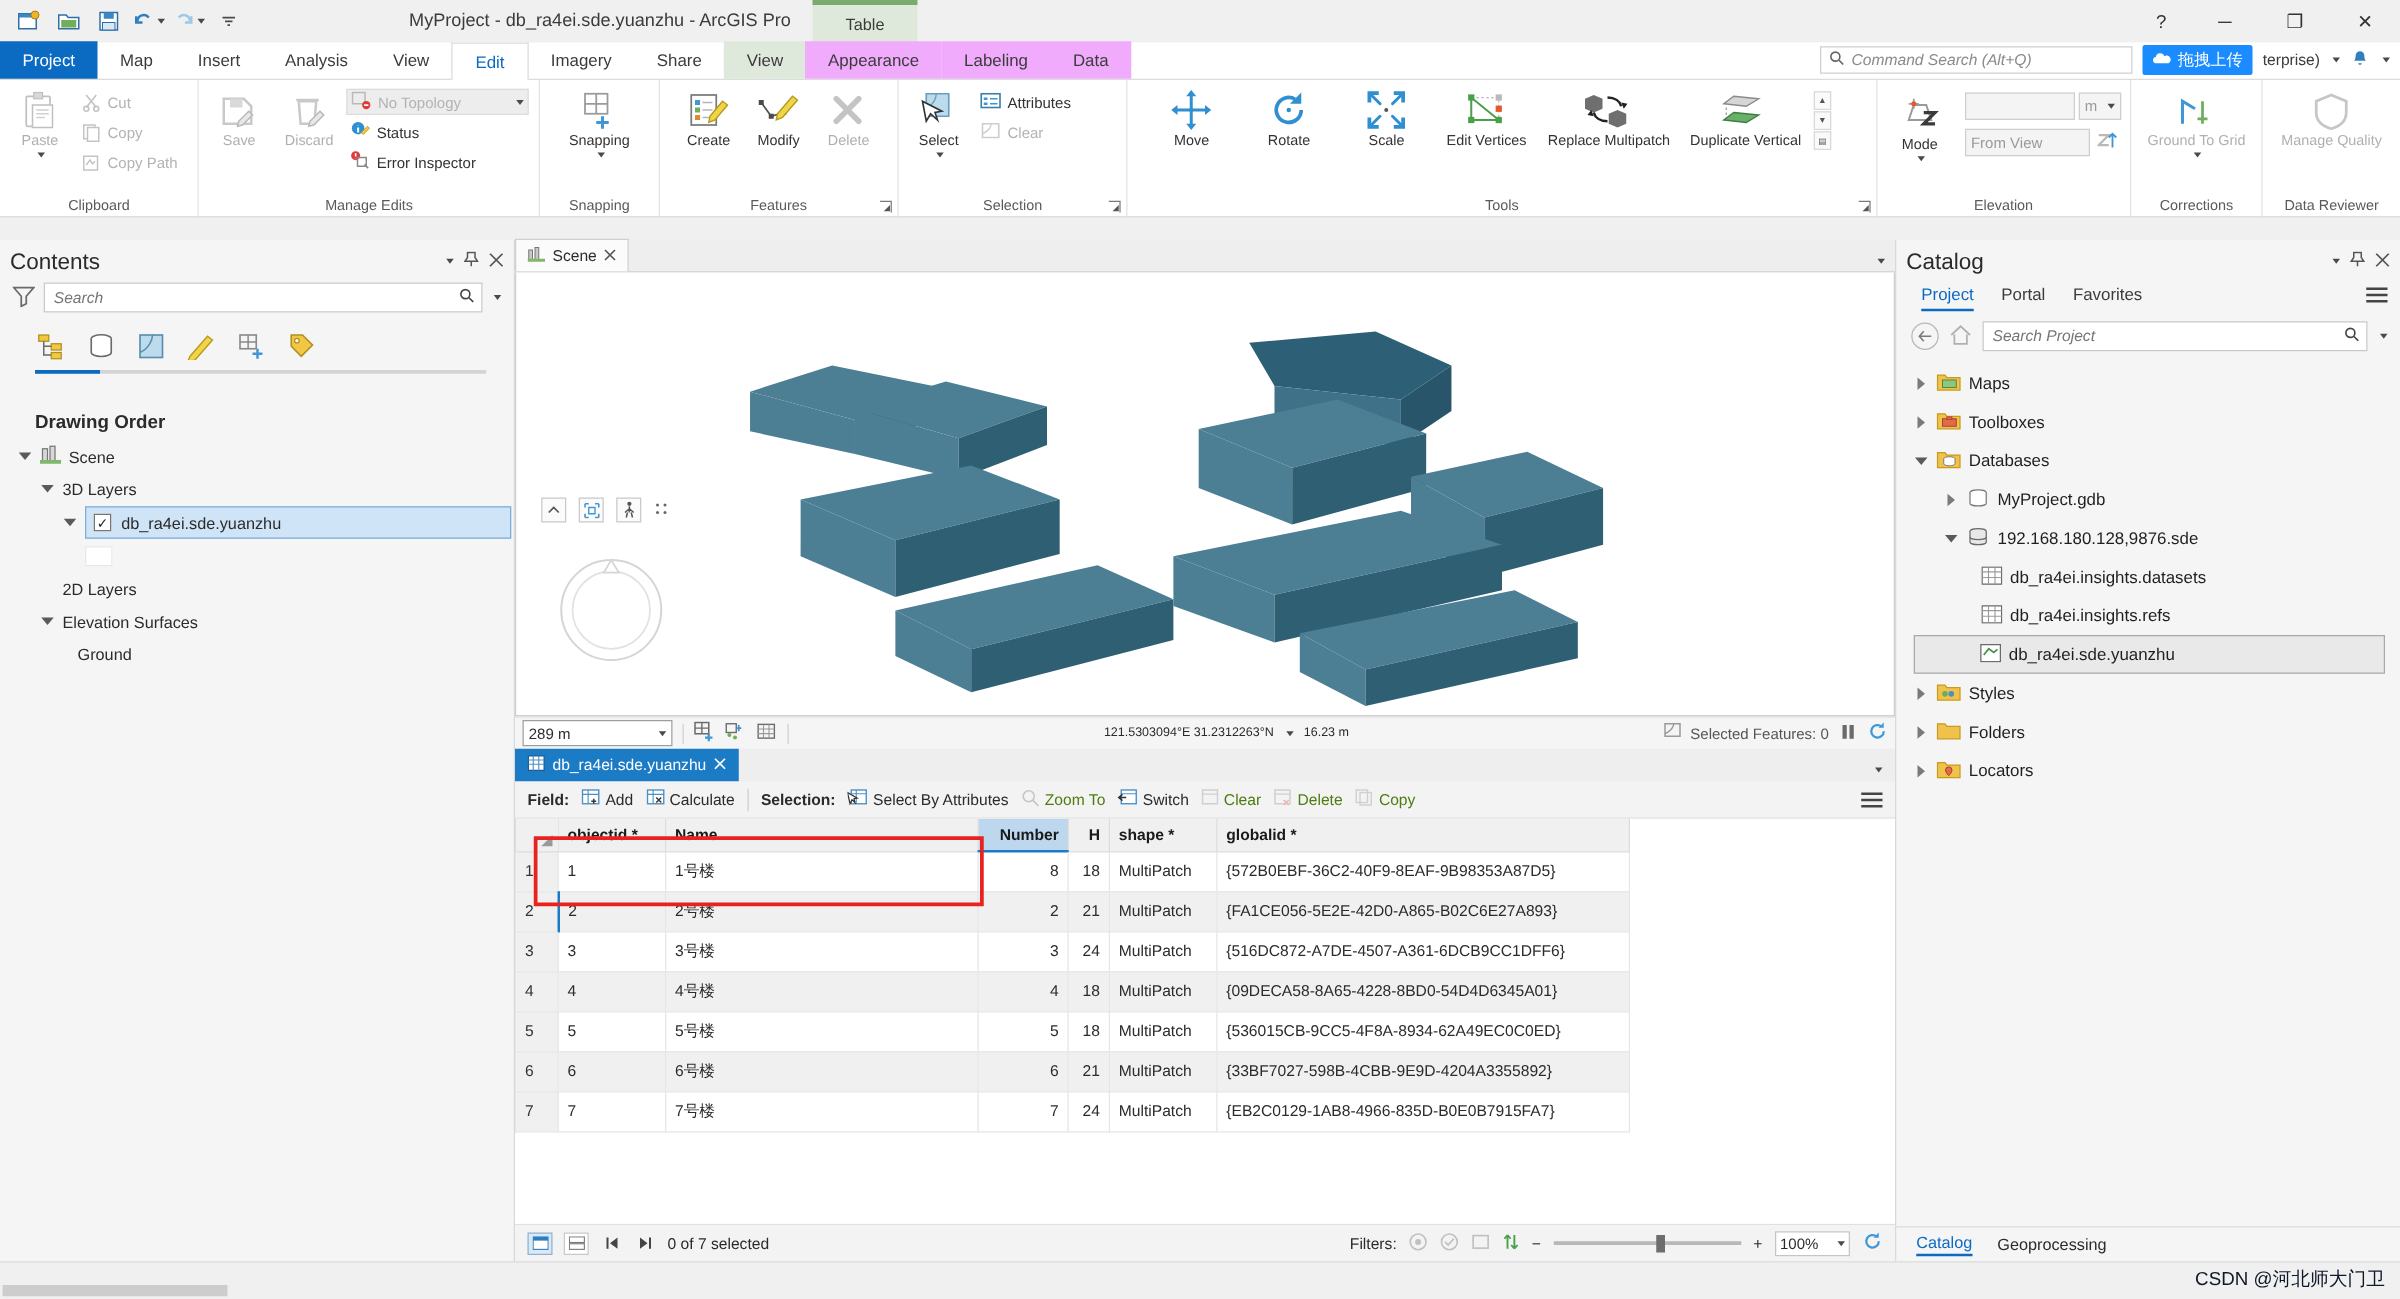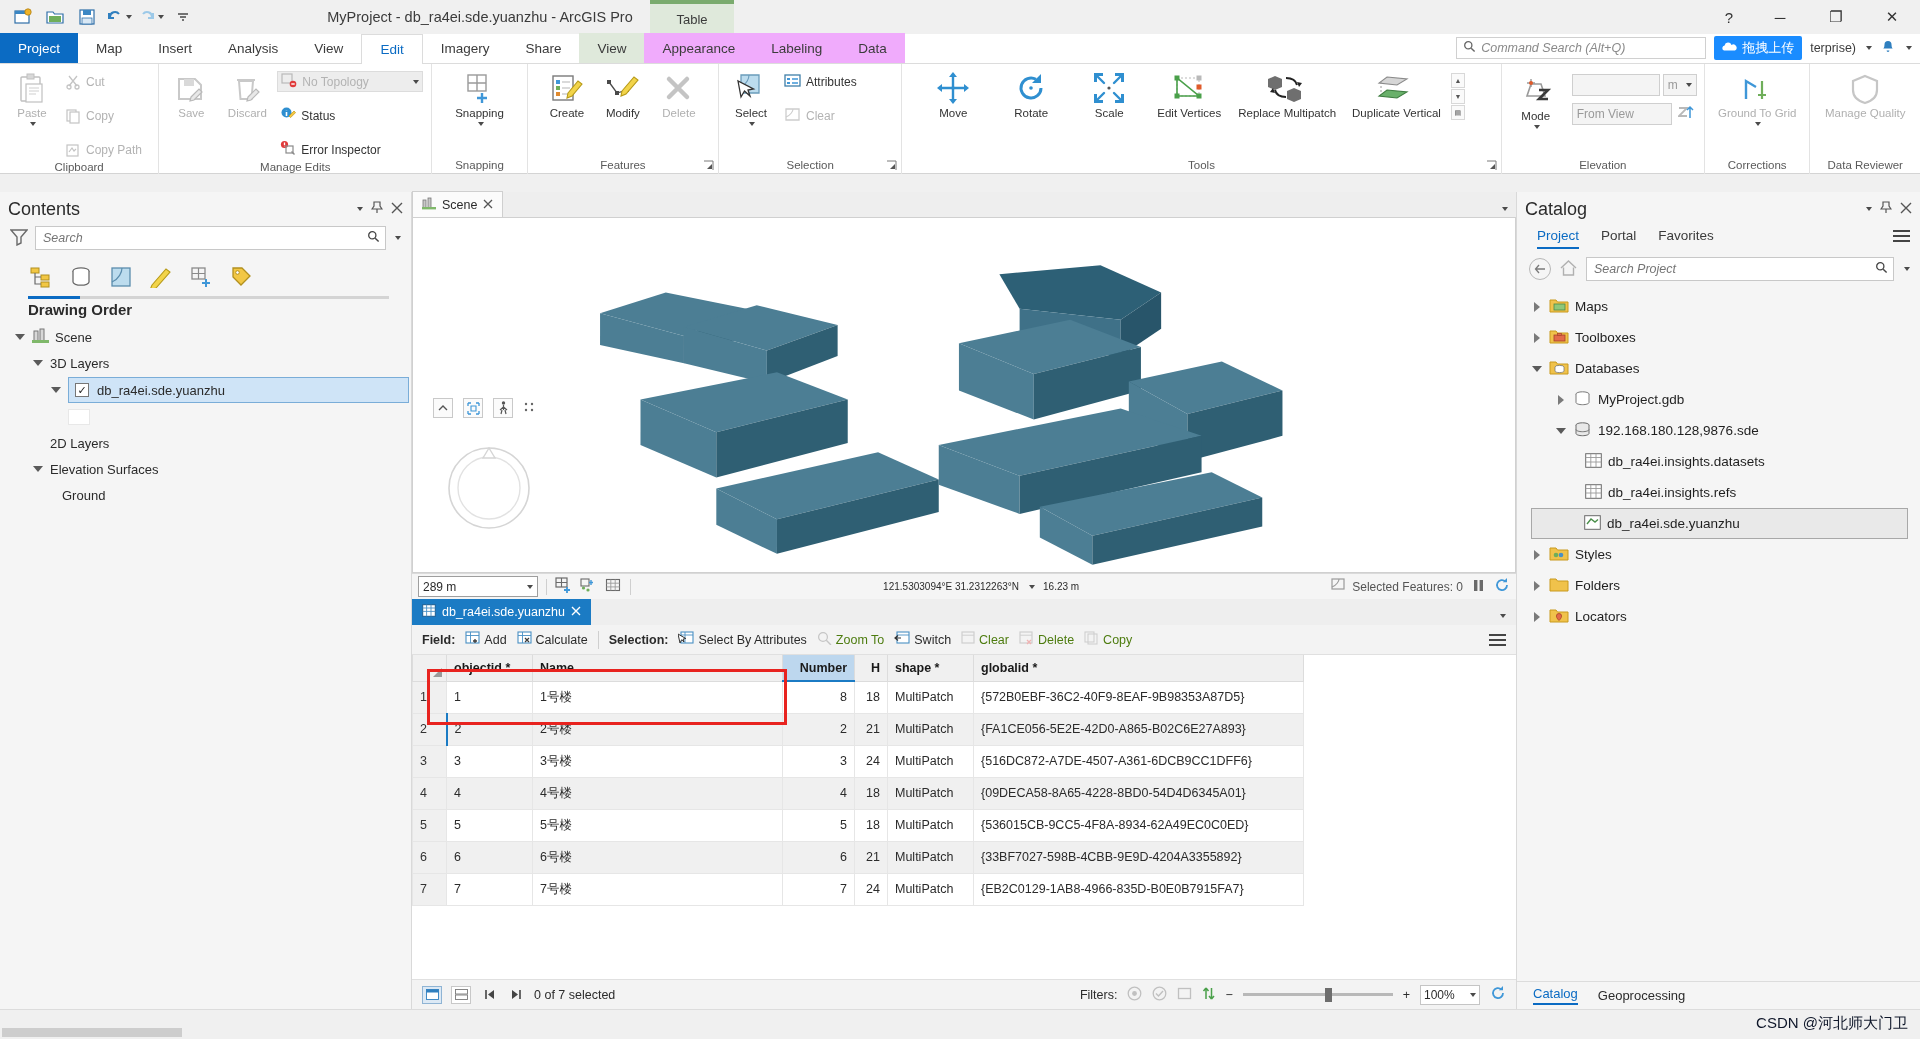--- a/index.html
+++ b/index.html
@@ -48,21 +48,21 @@
   .ent-txt { font-size:12.5px; color:#3b3b3b; }
 
   
   .ribbon { height:110px; background:#fff; border-bottom:1px solid #d4d4d4; display:flex; position:relative; }
   .rgroup { display:flex; flex-direction:column; height:110px; border-right:1px solid #e3e3e3; position:relative;}
   .rgroup-body { flex:1; display:flex; align-items:flex-start; padding:5px 6px 0 6px; gap:4px;}
   .rgroup-label { height:18px; font-size:11.5px; color:#5a5a5a; text-align:center; display:flex; align-items:center; justify-content:center; gap:4px;}
   .bigbtn { width:auto; min-width:52px; padding:2px 6px; display:flex; flex-direction:column; align-items:center; gap:2px; font-size:11.5px; color:#333; text-align:center; line-height:1.15;}
   .bigbtn.disabled { color:#b0b0b0; }
   .bigbtn .ico { height:34px; display:flex; align-items:flex-end; justify-content:center;}
-  .smallcol { display:flex; flex-direction:column; gap:13px; padding-top:2px;}
+  .smallcol { display:flex; flex-direction:column; gap:3px; padding-top:2px;}
   .smallbtn { display:flex; align-items:center; gap:5px; font-size:12px; color:#333; height:21px; padding:0 3px;}
   .smallbtn.disabled { color:#b3b3b3; }
   .dlg-launcher { position:absolute; right:3px; bottom:2px; width:12px;height:12px; }
   .combo { height:22px; border:1px solid #cfcfcf; background:#fff; display:flex; align-items:center; padding:0 4px; font-size:12px; color:#9a9a9a; }
   .combo .cv { flex:1; }
   .combo-dis { background:#f4f4f4; }
   .spinner { width:14px; display:flex; flex-direction:column; gap:1px; }
   .spin-b { width:14px;height:15px;border:1px solid #d8d8d8;background:#fafafa;display:flex;align-items:center;justify-content:center;font-size:7px;color:#555;}
 
   
@@ -74,21 +74,21 @@
   .panel-title { font-size:18px; color:#2b2b2b; font-weight:normal;}
   .panel-head-btns { margin-left:auto; display:flex; align-items:center; gap:8px; color:#555; font-size:12px;}
   .contents { width:412px; border-right:1px solid #d9d9d9; }
   .search-row { display:flex; align-items:center; gap:7px; padding:0 10px 6px 10px; }
   .search-box { flex:1; height:24px; border:1px solid #c8c8c8; background:#fff; display:flex; align-items:center; padding:0 5px; }
   .search-box input { border:0; outline:0; flex:1; font-size:12.5px; font-style:italic; color:#777; font-family:inherit;}
   .ctab-row { display:flex; align-items:center; gap:14px; padding:8px 0 0 28px; }
   .ctab-ico { width:26px; height:26px; display:flex; align-items:center; justify-content:center; }
   .ctab-underline { height:3px; margin:6px 22px 0 28px; background:#d4d4d4; position:relative;}
   .ctab-underline i { position:absolute; left:0; top:0; height:3px; width:52px; background:#0b6bc3;}
-  .drawing-order { font-size:15px; font-weight:bold; padding:2px 0 6px 28px; color:#2b2b2b;}
+  .drawing-order { font-size:15px; font-weight:bold; padding:30px 0 6px 28px; color:#2b2b2b;}
   .tree-row { display:flex; align-items:center; gap:6px; height:26px; padding-left:10px; font-size:13px;}
   .tw { width:12px; display:flex; align-items:center; justify-content:center; }
   .tri-d { width:0;height:0;border-left:5px solid transparent;border-right:5px solid transparent;border-top:6px solid #5a5a5a;}
   .tri-r { width:0;height:0;border-top:5px solid transparent;border-bottom:5px solid transparent;border-left:6px solid #7a7a7a;}
   .cbx { width:14px;height:14px;border:1px solid #767676;background:#fff;display:flex;align-items:center;justify-content:center;font-size:11px;color:#222;}
   .sel-row { background:#cfe4f7; border:1px solid #7aadd8; }
 
   
   .viewcol { flex:1; display:flex; flex-direction:column; min-width:0; }
   .viewtabs { height:26px; background:#eeeeee; display:flex; align-items:flex-end; border-bottom:1px solid #d0d0d0; position:relative;}

